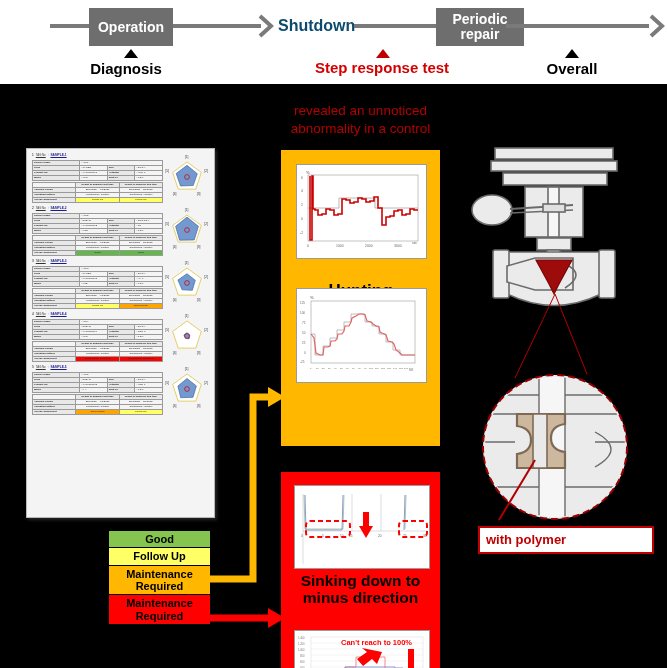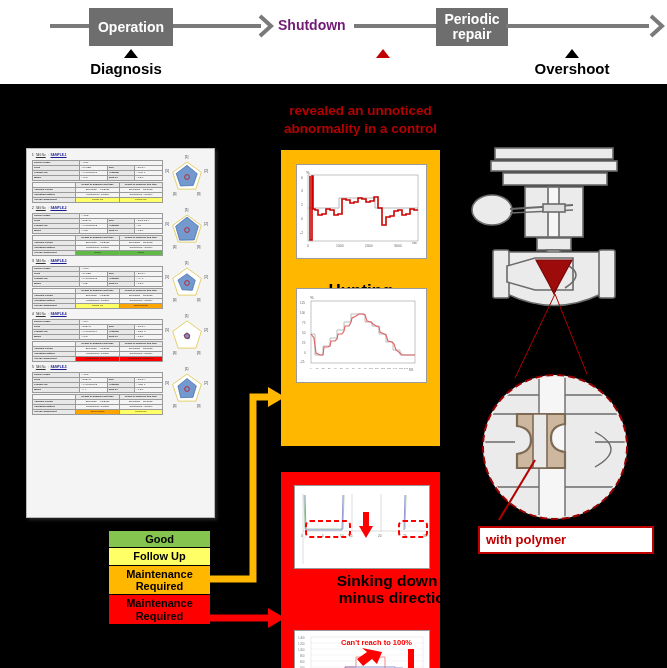--- a/index.html
+++ b/index.html
@@ -7,34 +7,34 @@
        font-family:"Liberation Sans","DejaVu Sans",sans-serif;}
   .stage{position:relative;width:667px;height:668px;background:#ffffff;}
 
   
   .timeline{position:absolute;left:12px;top:0;width:667px;height:84px;background:#fff;}
   .tl-line{position:absolute;height:4px;background:#7a7a7a;top:24px;}
   .tl-chev{position:absolute;top:13px;width:18px;height:26px;}
   .tl-box{position:absolute;background:#6e6e6e;color:#fff;font-weight:bold;
           font-size:14px;text-align:center;line-height:1.05;
           display:flex;align-items:center;justify-content:center;}
-  .tl-plain{position:absolute;font-weight:bold;font-size:14px;color:#701a75;}
+  .tl-plain{position:absolute;font-weight:bold;font-size:16px;color:#0c4a6e;}
   .tl-tri{position:absolute;width:0;height:0;border-left:7px solid transparent;
           border-right:7px solid transparent;}
   .tl-tri.blk{border-bottom:9px solid #000;}
   .tl-tri.red{border-bottom:9px solid #c00000;}
   .tl-cap{position:absolute;font-weight:bold;font-size:15px;color:#000;
           text-align:center;white-space:nowrap;}
   .tl-cap.red{color:#d30000;font-size:15px;}
 
   
   .canvas{position:absolute;left:0;top:84px;width:667px;height:584px;background:#000;}
 
   .headline{position:absolute;left:258px;top:18px;width:205px;text-align:center;
-            color:#b40000;font-weight:bold;font-size:13.5px;line-height:1.35;}
+            color:#b40000;font-weight:normal;font-size:13.5px;line-height:1.35;}
 
   
   .sheet{position:absolute;left:26px;top:64px;width:189px;height:370px;
          background:#f4f4f4;border:1px solid #b8b8b8;
          box-shadow:2px 2px 3px rgba(255,255,255,.15);
          padding:4px 5px;box-sizing:border-box;overflow:hidden;}
   .entry{display:flex;gap:2px;margin-bottom:3px;}
   .entry-left{flex:1 1 auto;min-width:0;}
   .entry-right{width:44px;flex:0 0 44px;position:relative;}
   .etitle{font-size:3.2px;line-height:5px;color:#1b1b8f;font-weight:bold;
@@ -96,36 +96,37 @@
       <span>Operation</span>
     </div>
     <div class="tl-line" style="left:161px;width:88px;"></div>
     <svg class="tl-chev" style="left:245px;" viewBox="0 0 18 26">
       <polyline points="3,3 14,13 3,23" fill="none" stroke="#7a7a7a" stroke-width="4"></polyline>
     </svg>
     <div class="tl-plain" style="left:266px;top:17px;">
       <span>Shutdown</span>
     </div>
     <div class="tl-line" style="left:342px;width:88px;"></div>
-    <div class="tl-box" style="left:424px;top:8px;width:72px;height:38px;flex-direction:column;">
+    <div class="tl-box" style="left:424px;top:8px;width:88px;height:38px;flex-direction:column;">
       <span>Periodic</span>
       <span>repair</span>
     </div>
     <div class="tl-line" style="left:494px;width:143px;"></div>
     <svg class="tl-chev" style="left:636px;" viewBox="0 0 18 26">
       <polyline points="3,3 14,13 3,23" fill="none" stroke="#7a7a7a" stroke-width="4"></polyline>
     </svg>
 
     <div class="tl-tri blk" style="left:112px;top:49px;"></div>
     <div class="tl-cap" style="left:59px;top:60px;width:110px;">Diagnosis</div>
 
     <div class="tl-tri red" style="left:364px;top:49px;"></div>
+    <div class="tl-cap red" style="left:281px;top:59px;width:178px;">Step response test</div>
 
     <div class="tl-tri blk" style="left:553px;top:49px;"></div>
-    <div class="tl-cap" style="left:505px;top:60px;width:110px;">Overshoot</div>
+    <div class="tl-cap" style="left:505px;top:60px;width:110px;">Overall</div>
   </div>
 
   <div class="canvas">
 
     <div class="headline">
       <div>revealed an unnoticed</div>
       <div>abnormality in a control</div>
     </div>
 
     <div class="sheet" id="sheet">
@@ -598,21 +599,21 @@
           <polyline points="110,43 111,9" fill="none" stroke="#9aca9a" stroke-width="0.9"></polyline>
           <polyline points="109,44 110,9" fill="none" stroke="#8a8ad0" stroke-width="0.9"></polyline>
           <rect x="11" y="35" width="44" height="16" rx="4" fill="none" stroke="#ff0000" stroke-width="2" stroke-dasharray="5,3"></rect>
           <rect x="104" y="35" width="28" height="16" rx="4" fill="none" stroke="#ff0000" stroke-width="2" stroke-dasharray="5,3"></rect>
           <g fill="#ff0000">
             <rect x="68" y="26" width="6" height="16"></rect>
             <polygon points="64,40 78,40 71,52"></polygon>
           </g>
         </svg>
       </div>
-      <div class="pcap two" style="top:100px;padding-left:36px;">
+      <div class="pcap two" style="top:100px;">
         <div>Sinking down to</div>
         <div>minus direction</div>
       </div>
 
       <div class="pcard" style="left:13px;top:158px;width:134px;height:86px;">
         <svg viewBox="0 0 134 86" width="134" height="86">
           <rect x="0" y="0" width="134" height="86" fill="#ffffff"></rect>
           <rect x="16" y="6" width="112" height="66" fill="none" stroke="#cfcfcf" stroke-width="0.4"></rect>
           <g stroke="#e6e6e6" stroke-width="0.35">
             <line x1="16" y1="12" x2="128" y2="12"></line>

